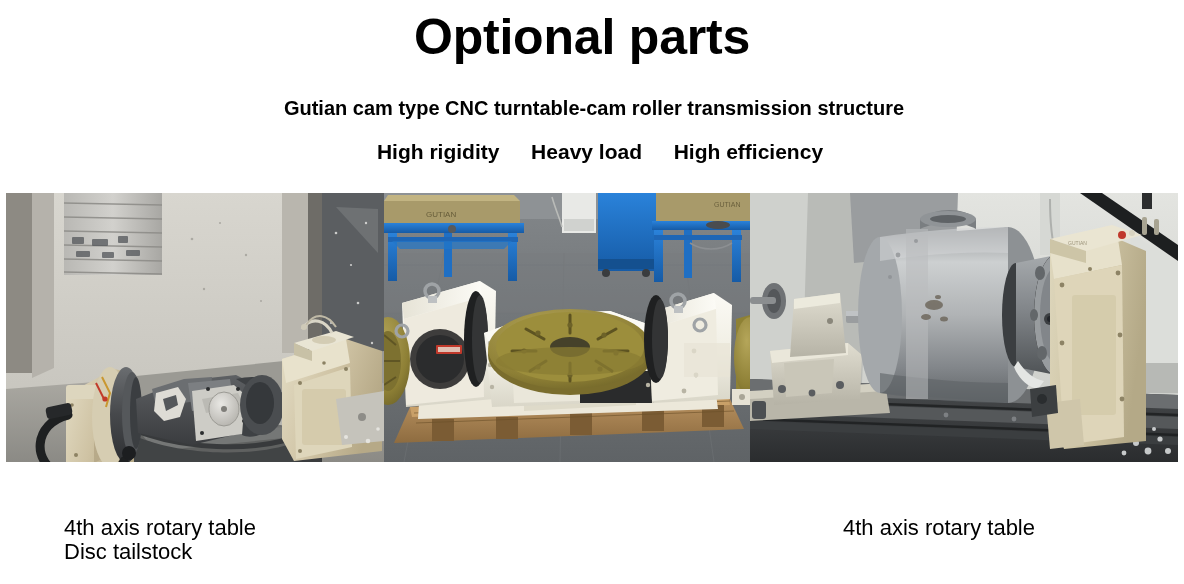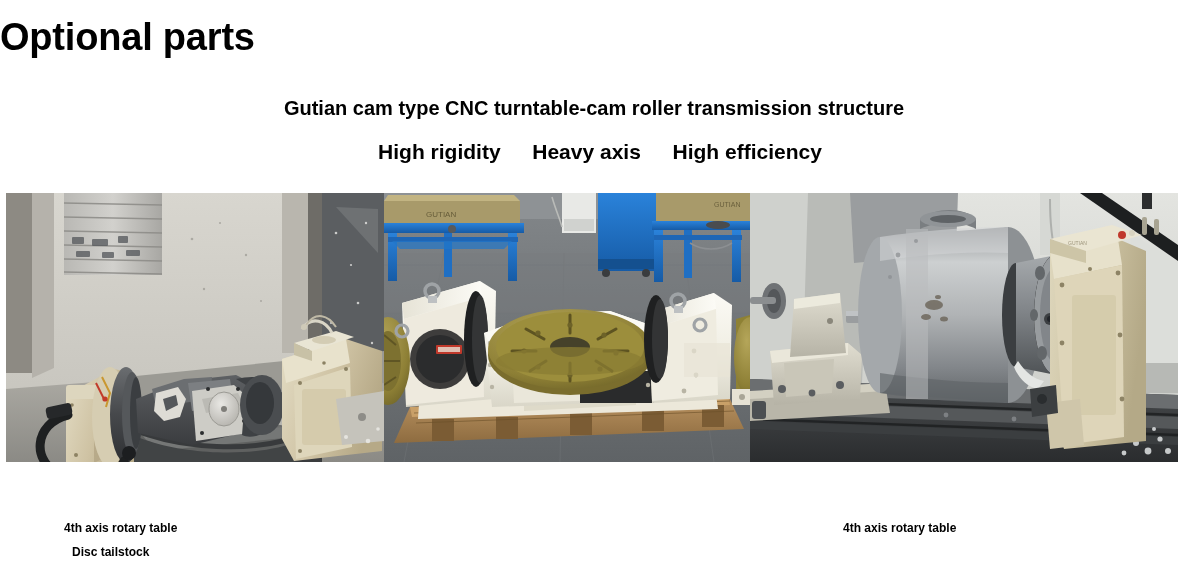--- a/index.html
+++ b/index.html
@@ -15,22 +15,22 @@
     font-family: "Liberation Sans", sans-serif;
     color: #000000;
   }
 
   
   .page-title {
     position: absolute;
     left: 0;
     top: 14px;
     width: 1164px;
-    text-align: left;
-    font-size: 38px;
+    text-align: center;
+    font-size: 50px;
     font-weight: bold;
     line-height: 46px;
     letter-spacing: -0.2px;
   }
   .subtitle {
     position: absolute;
     left: 0;
     top: 95px;
     width: 1188px;
     text-align: center;
@@ -74,41 +74,41 @@
   
   .captions {
     position: absolute;
     left: 0;
     top: 516px;
     width: 1184px;
     height: 60px;
   }
   .caption {
     position: absolute;
-    font-size: 12px;
-    font-weight: bold;
+    font-size: 22px;
+    font-weight: normal;
     line-height: 24px;
     white-space: nowrap;
   }
-  .caption .line2 { display: block; margin-left: 8px; }
+  .caption .line2 { display: block; }
   .caption-1 { left: 64px; top: 0; }
   .caption-2 { left: 444px; top: 0; }
   .caption-3 { left: 843px; top: 0; }
 </style>
 </head>
 <body>
 
 <div class="page-title">Optional parts</div>
 
 <div class="subtitle">Gutian cam type CNC turntable-cam roller transmission structure</div>
 
 <div class="features">
   <span class="feat">High rigidity</span>
   <span class="gap"></span>
-  <span class="feat">Heavy axis</span>
+  <span class="feat">Heavy load</span>
   <span class="gap"></span>
   <span class="feat">High efficiency</span>
 </div>
 
 <div class="photo-strip">
 
   <div class="photo photo-1" aria-label="4th axis rotary table with disc tailstock mounted inside a CNC machining center">
     <svg width="378" height="269" viewBox="0 0 378 269" xmlns="http://www.w3.org/2000/svg">
       <defs>
         <linearGradient id="p1wall" x1="0" y1="0" x2="0" y2="1">

